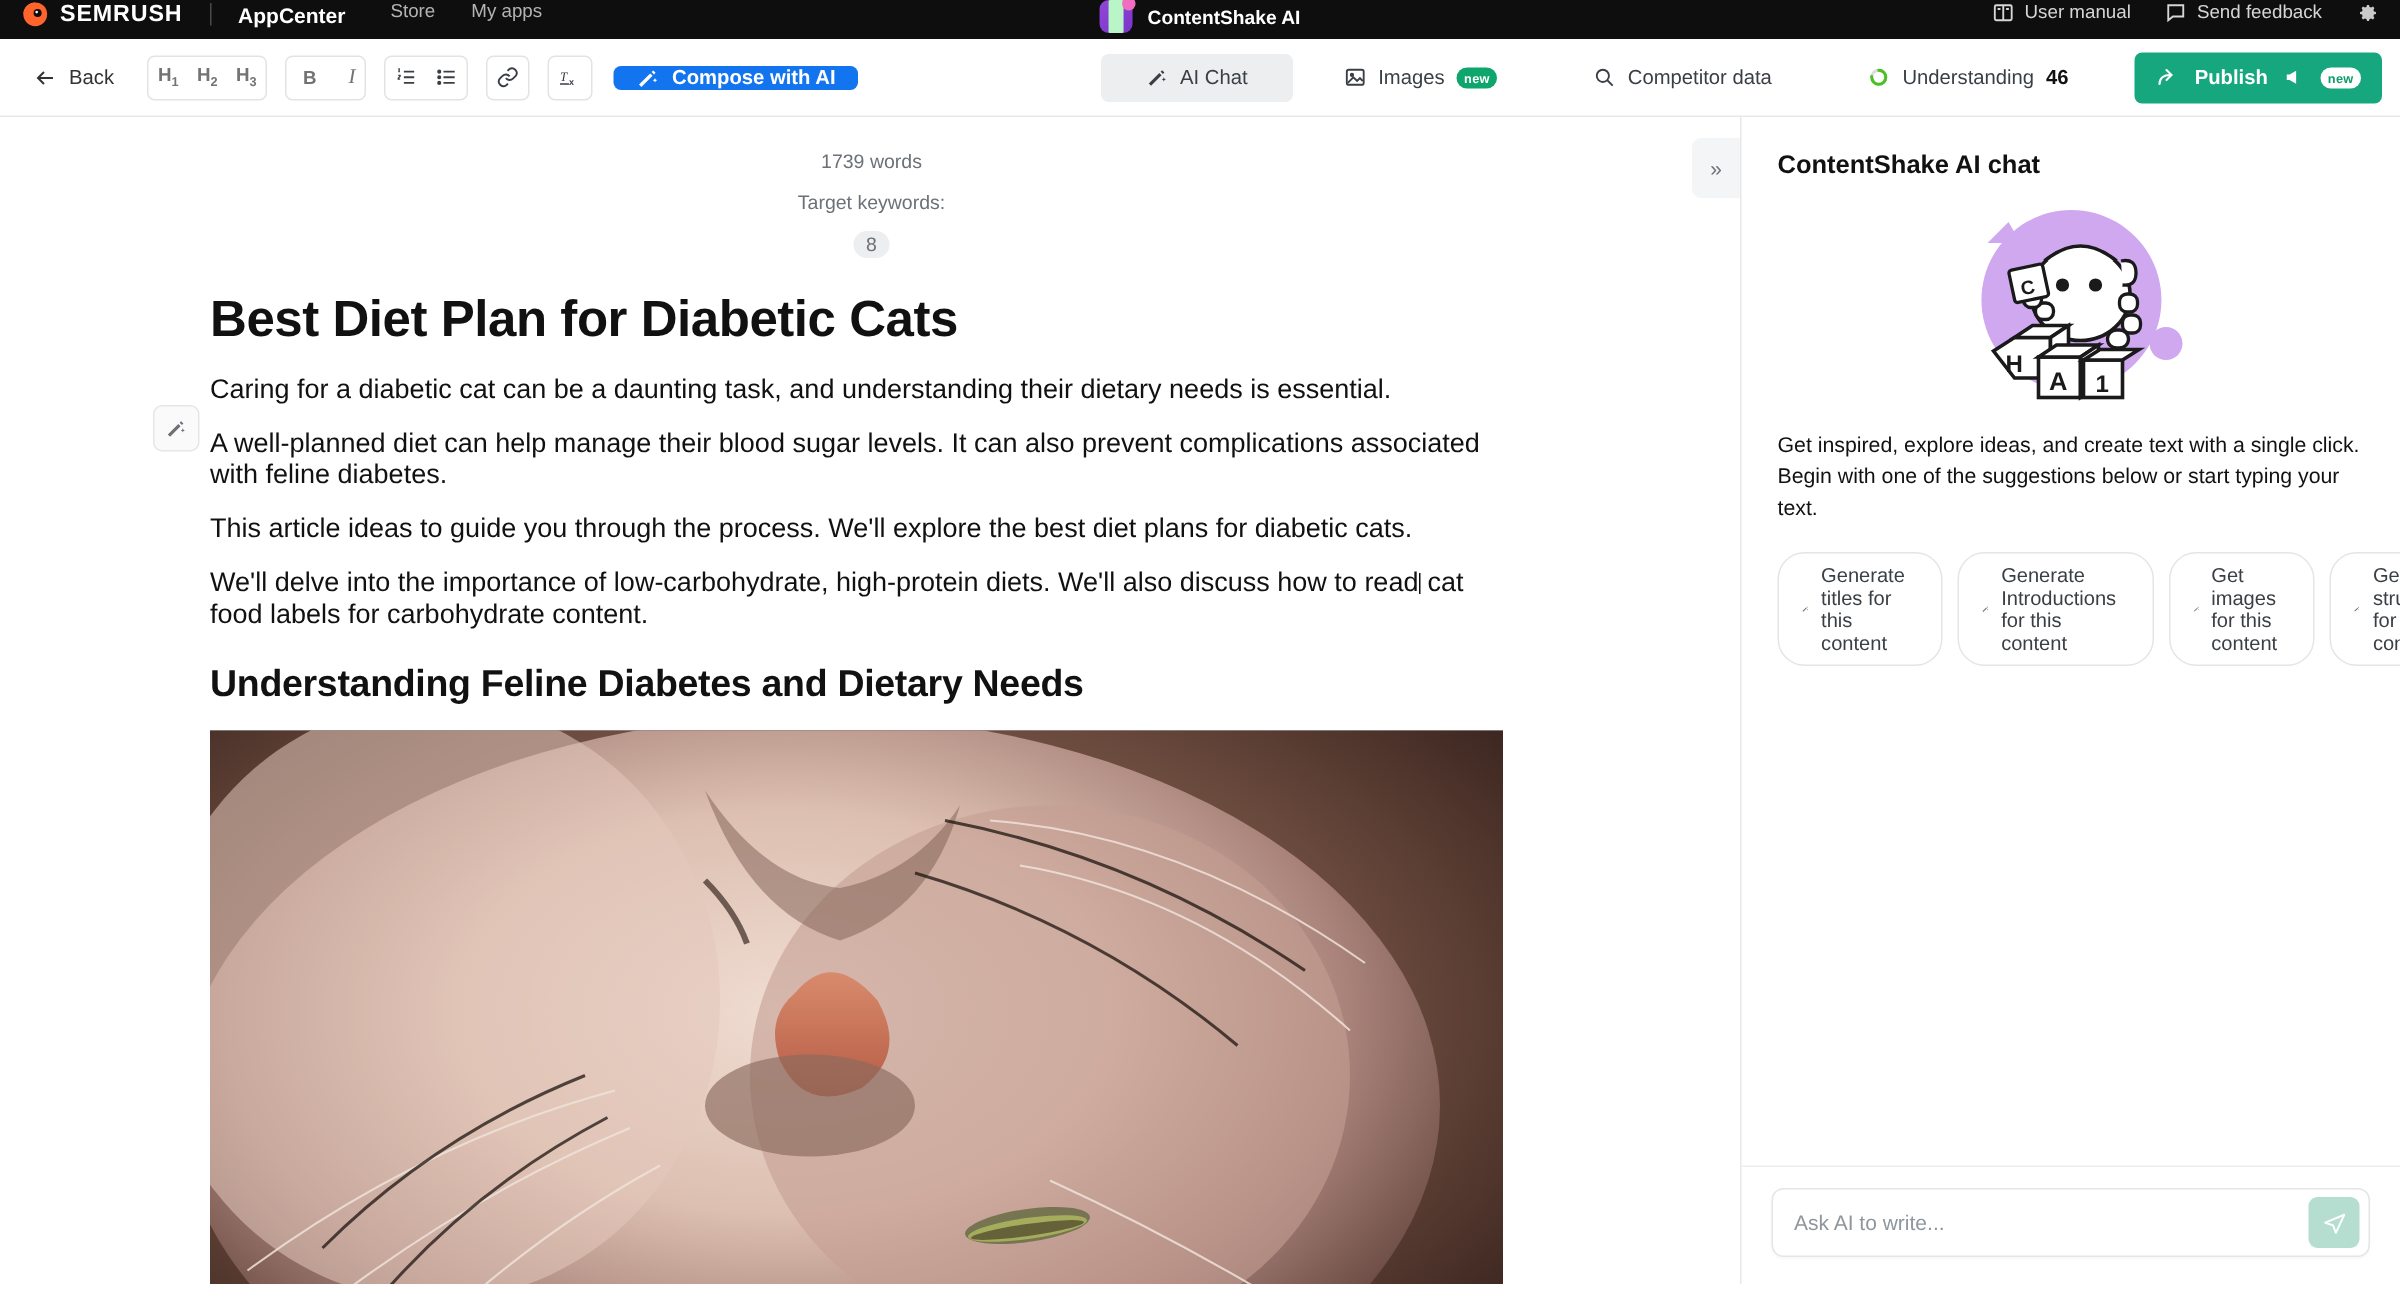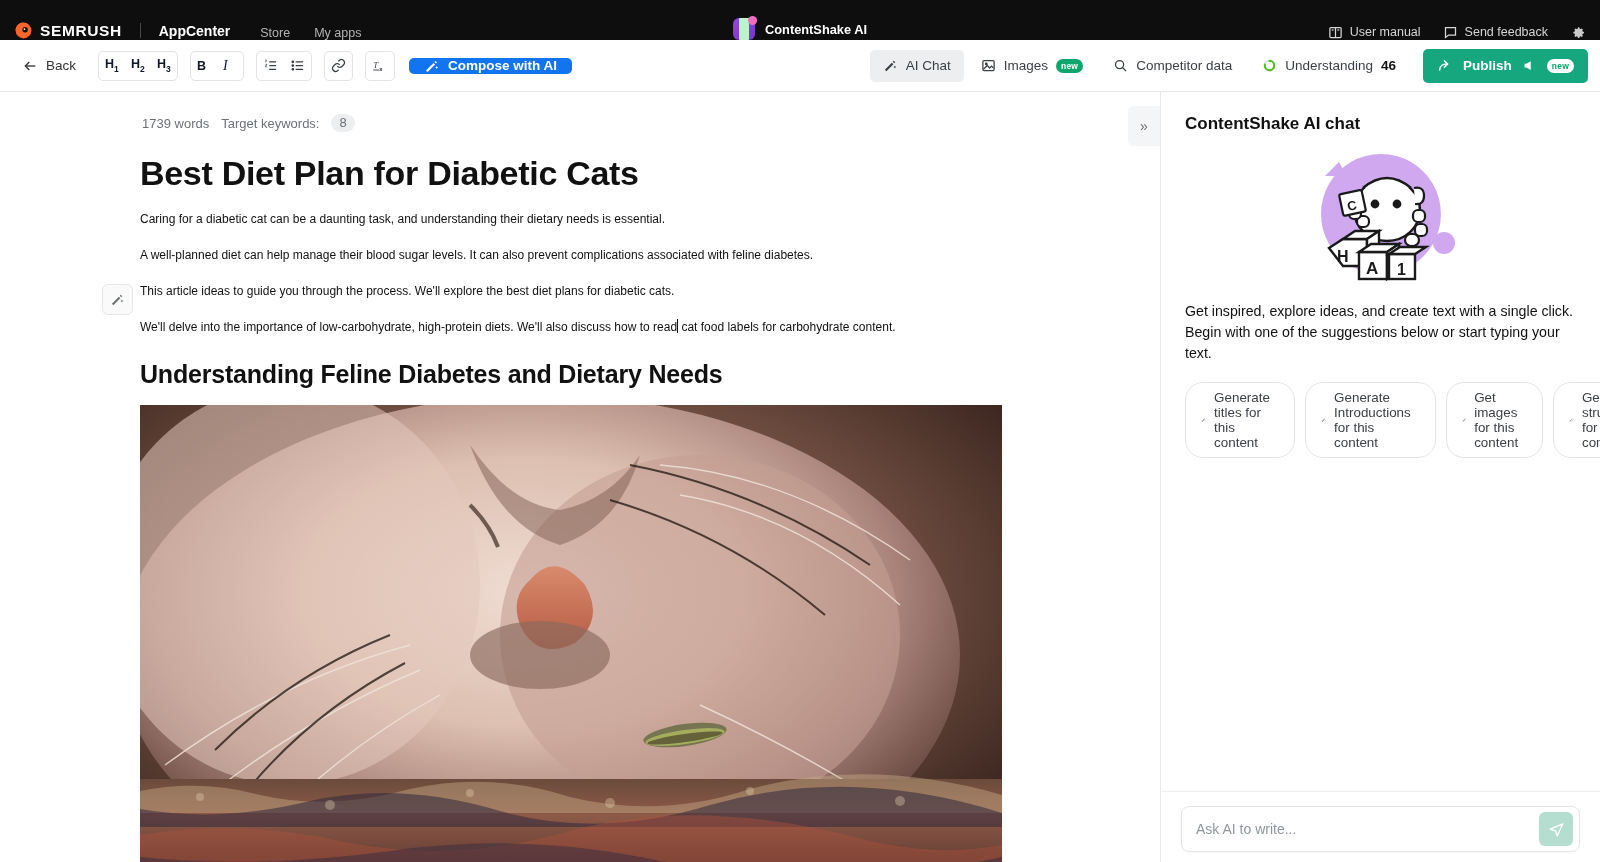--- a/index.html
+++ b/index.html
@@ -5,22 +5,22 @@
   * { box-sizing: border-box; margin: 0; padding: 0; }
   html, body {
     width: 1600px; height: 862px;
     font-family: "Liberation Sans", sans-serif;
     background: #ffffff;
     overflow: hidden;
   }
 
   
   .topbar {
-    height: 40px; background: #0e0e0e; color: #fff;
-    display: flex; align-items: flex-end; position: relative;
+    height: 26px; background: #0e0e0e; color: #fff;
+    display: flex; align-items: flex-start; position: relative;
   }
   .brand { display: flex; align-items: center; padding-left: 14px; gap: 9px; }
   .semrush-logo { display: flex; align-items: center; gap: 7px; }
   .logo-mark { width: 19px; height: 19px; display: block; }
   .semrush-word { font-size: 15.5px; font-weight: 700; letter-spacing: 0.6px; color: #fff; }
   .brand-div { width: 1px; height: 15px; background: #4a4a4a; margin: 0 9px; }
   .appcenter { font-size: 14px; font-weight: 700; color: #fff; }
   .topnav { display: flex; align-items: center; gap: 24px; margin-left: 30px; }
   .topnav a { font-size: 12.5px; color: #b3b3b3; text-decoration: none; }
   .center-app {
@@ -46,60 +46,60 @@
   .toolbar {
     height: 52px; background: #fff; border-bottom: 1px solid #e8e8e8;
     display: flex; align-items: center; padding: 0 12px; gap: 0;
   }
   .back-btn { display: flex; align-items: center; gap: 8px; font-size: 13.5px; color: #333; cursor: pointer; padding: 0 10px; }
   .tgroup {
     display: flex; align-items: center; border: 1px solid #e3e3e3; border-radius: 5px;
     height: 30px; margin-left: 12px; overflow: hidden;
   }
   .tbtn {
-    min-width: 26px; height: 28px; display: flex; align-items: center; justify-content: flex-start;
-    font-size: 12.5px; color: #0f172a; cursor: pointer; padding: 0 6px;
+    min-width: 26px; height: 28px; display: flex; align-items: center; justify-content: flex-end;
+    font-size: 12.5px; color: #737373; cursor: pointer; padding: 0 6px;
   }
   .tbtn .h-lbl { font-weight: 700; font-size: 12.5px; }
   .tbtn .h-lbl sub { font-size: 8.5px; font-weight: 700; }
   .compose-btn {
     margin-left: 14px; height: 16px; background: #1374ef; color: #fff;
     border-radius: 5px; display: flex; align-items: center; gap: 8px;
     padding: 0 15px; font-size: 13.5px; font-weight: 700; cursor: pointer;
   }
   .toolbar-right { margin-left: auto; display: flex; align-items: center; gap: 4px; }
   .tr-tab {
-    display: flex; align-items: center; gap: 8px; height: 32px; padding: 0 13px;
+    display: flex; align-items: center; gap: 8px; height: 32px; padding: 0 30px;
     border-radius: 5px; font-size: 13.5px; color: #3a3f45; cursor: pointer;
   }
   .tr-tab.active { background: #eceef0; }
   .badge-new {
     background: #0ea66c; color: #fff; font-size: 8.5px; font-weight: 700;
     border-radius: 8px; padding: 2px 5px; letter-spacing: .2px;
   }
   .badge-new.light { background: #fff; color: #0c9d68; }
   .imp-count { font-weight: 700; color: #111; font-size: 13.5px; }
   .publish-btn {
     margin-left: 10px; height: 34px; background: #17a77e; color: #fff; border-radius: 5px;
     display: flex; align-items: center; gap: 10px; padding: 0 14px;
     font-size: 13.5px; font-weight: 700; cursor: pointer;
   }
 
   
   .workspace { display: flex; height: calc(862px - 32px - 52px); }
   .editor-pane { flex: 1; position: relative; overflow: hidden; background: #fff; }
   .doc { width: 880px; margin: 0 auto; padding-top: 22px; position: relative; }
-  .docmeta { display: flex; align-items: center; gap: 12px; padding-left: 2px; }
+  .docmeta { display: flex; align-items: center; gap: 12px; padding-left: 2px; flex-direction: column; }
   .docmeta span { font-size: 13px; color: #6b7177; }
   .kw-count {
     background: #eceef0; color: #3a3f45; border-radius: 10px;
     font-size: 11px; padding: 2px 8px; line-height: 14px;
   }
   h1.doc-title { font-size: 34px; font-weight: 700; color: #111; margin: 22px 0 16px; letter-spacing: -0.3px; }
-  p.doc-p { font-size: 12px; line-height: 21px; color: #111; margin-bottom: 15px; max-width: 862px; }
+  p.doc-p { font-size: 18px; line-height: 21px; color: #111; margin-bottom: 15px; max-width: 862px; }
   h2.doc-h2 { font-size: 25px; font-weight: 700; color: #111; margin: 22px 0 16px; letter-spacing: -0.2px; }
   .caret { display: inline-block; width: 1px; height: 14px; background: #111; vertical-align: -2px; }
   .wand-float {
     position: absolute; left: -38px; top: 192px; width: 31px; height: 31px;
     border: 1px solid #e6e6e6; border-radius: 6px; background: #fafafa;
     display: flex; align-items: center; justify-content: center; cursor: pointer;
   }
   .cat-img { width: 862px; height: 478px; border: 0; display: block; background: #2b1d19; }
 
   

